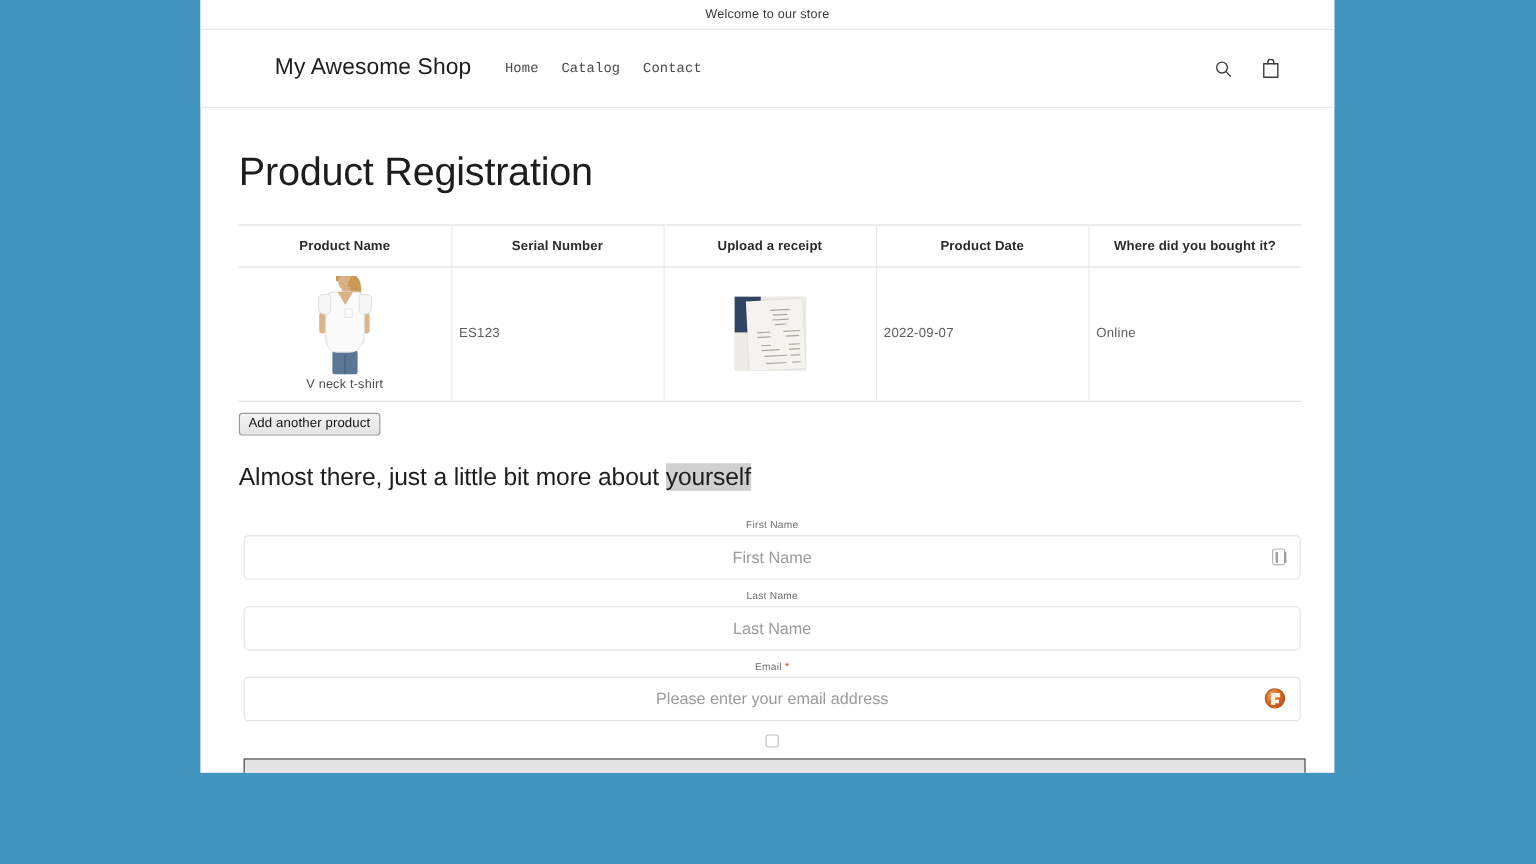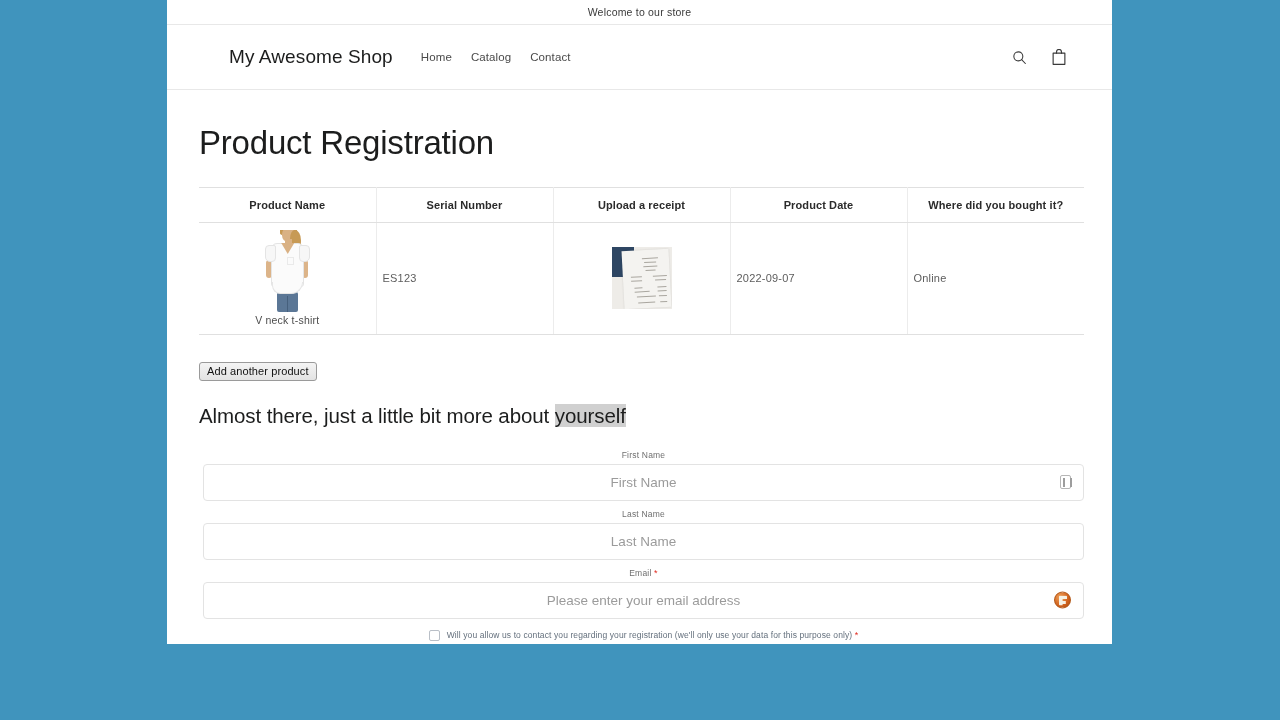--- a/index.html
+++ b/index.html
@@ -47,20 +47,21 @@
     font-size: 19px;
     color: #1c1d1d;
     letter-spacing: .1px;
     font-weight: 400;
     white-space: nowrap;
   }
   .nav {
     display: flex; align-items: center;
     gap: 19px;
     margin-left: 28px;
+    font-family: Liberation Mono, monospace;
   }
   .nav a {
     font-size: 11.5px;
     color: #4a4a4a;
     text-decoration: none;
     letter-spacing: .1px;
   }
   .header-spacer { flex: 1; }
   .header-icons {
     display: flex; align-items: center; gap: 18px;
@@ -241,21 +242,21 @@
     transform: rotate(-3deg);
     box-shadow: 0 0 2px rgba(0,0,0,.13);
   }
   .rc-line {
     position: absolute;
     height: 1px;
     background: #a9a69f;
   }
 
   
-  .add-btn-row { margin-top: 26px; }
+  .add-btn-row { margin-top: 8px; }
   .add-btn {
     font-family: "Liberation Sans", sans-serif;
     font-size: 11px;
     color: #111;
     background: linear-gradient(#f4f4f4, #e3e3e3);
     border: 1px solid #9a9a9a;
     border-radius: 3px;
     padding: 2px 7px 3px 7px;
     cursor: pointer;
     letter-spacing: .1px;
@@ -514,20 +515,19 @@
         <div class="input-wrap">
           <input type="email" placeholder="Please enter your email address" style="">
           <span class="field-icon">
             <span class="ext-badge"></span>
           </span>
         </div>
       </div>
 
       <div class="consent-row">
         <span class="consent-box"></span>
-        <span class="consent-text"><span>Will you allow us to contact you regarding your registration (we'll only use your data for this purpose only)</span> <span class="req">*</span></span>
       </div>
 
       <button type="submit" class="submit-btn">Submit</button>
     </form>
 
   </div>
 </div>
 
 </body></html>

